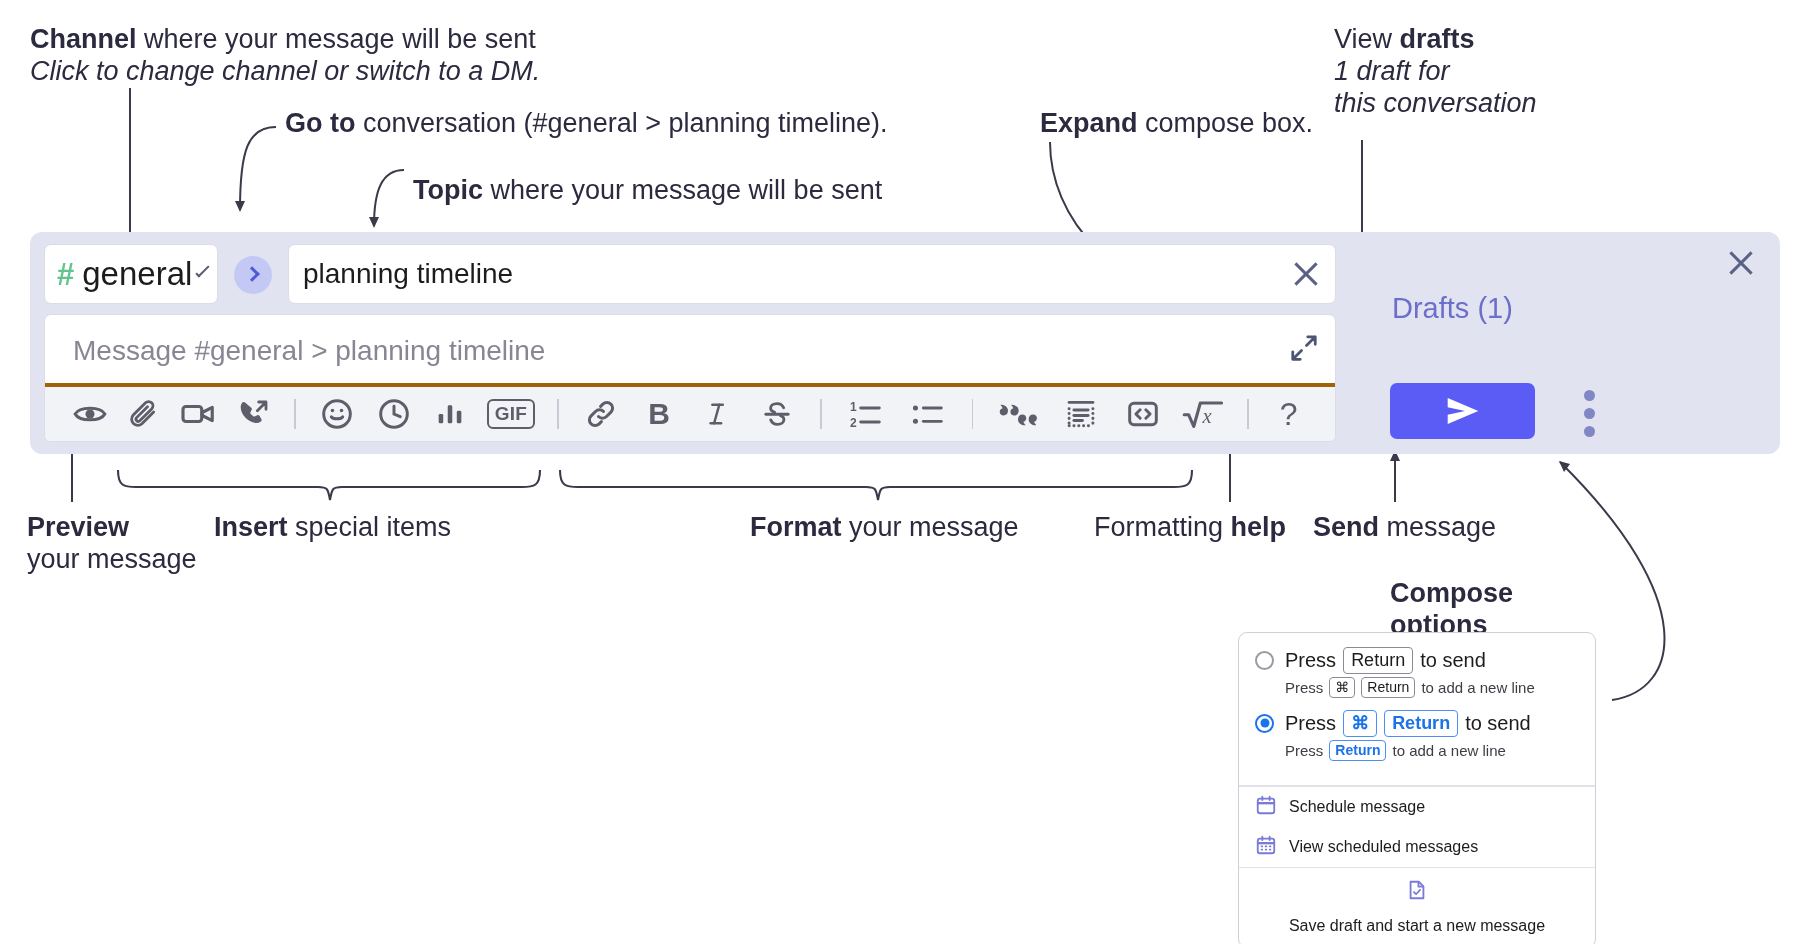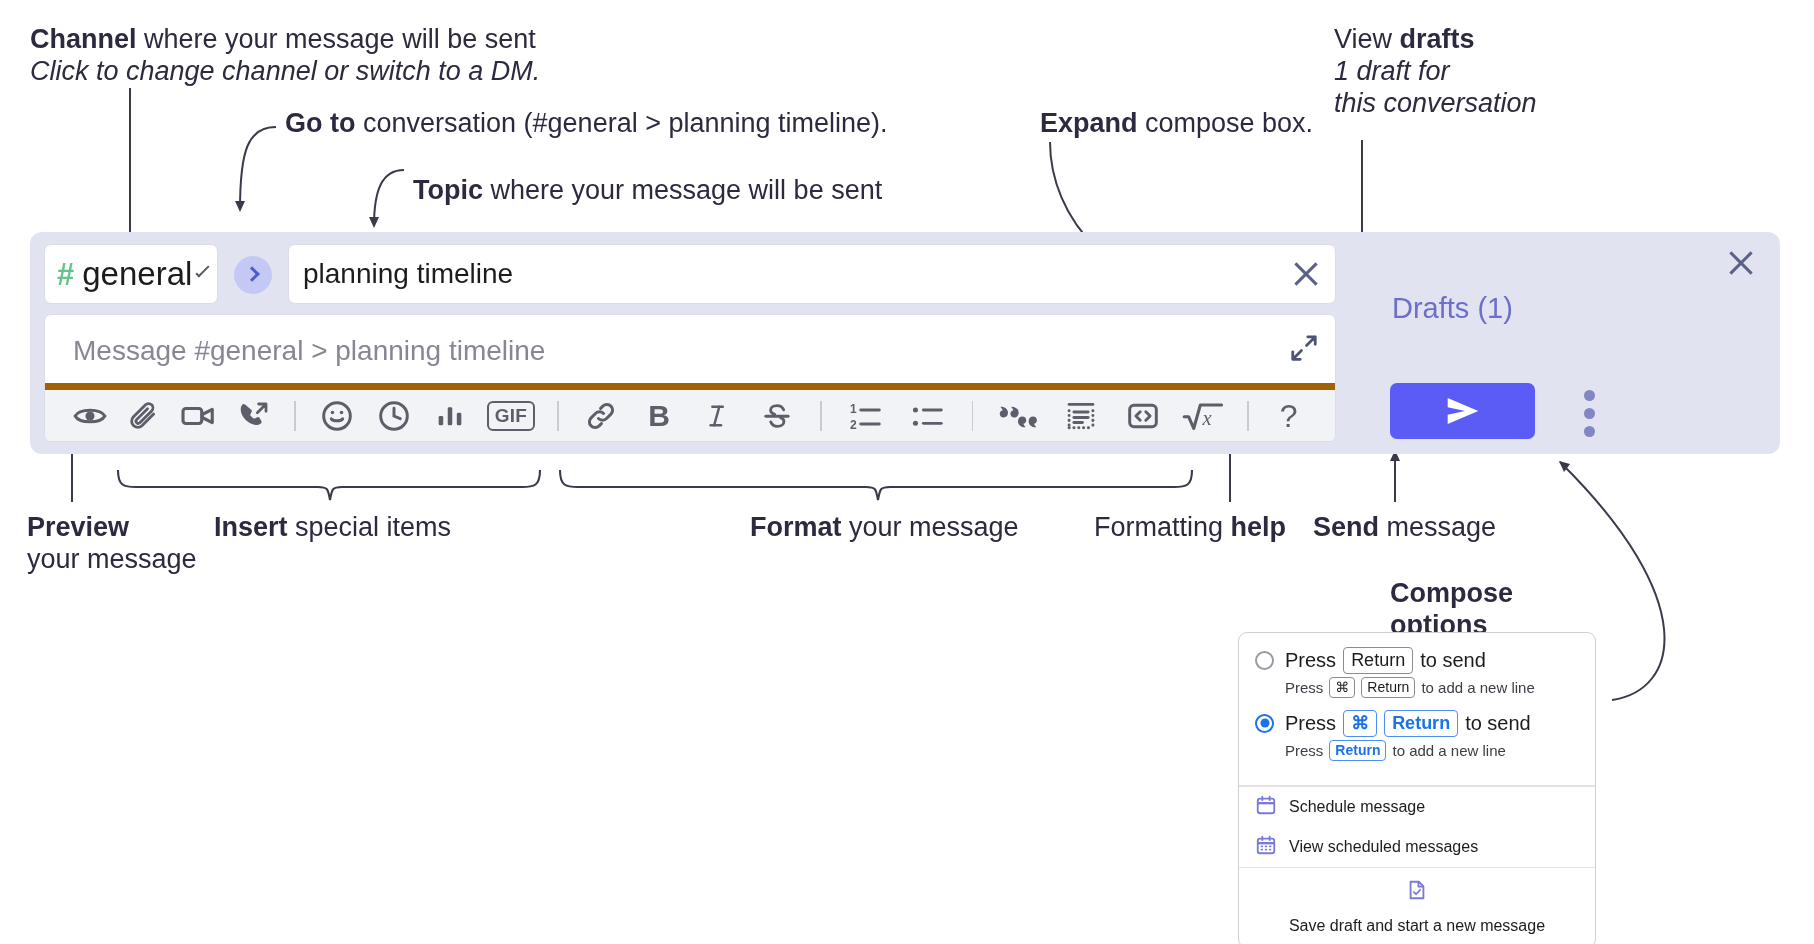--- a/index.html
+++ b/index.html
@@ -97,21 +97,21 @@
   }
   #placeholder {
     position: absolute; left: 28px; top: 20px;
     font-size: 28px; color: #868694;
   }
   #expand-icon { position: absolute; right: 16px; top: 18px; }
 
   #toolbar {
     position: absolute; left: 0; right: 0; bottom: 0;
     height: 58px; background: #f2f3f7;
-    border-top: 7px solid #a16207;
+    border-top: 4px solid #a16207;
     display: flex; align-items: center; padding: 0 20px;
   }
   .tb { display: flex; align-items: center; justify-content: center; height: 44px; }
   .sep { width: 2px; height: 30px; background: #c9cad4; margin: 0 13px; }
   .ic { stroke: #5e5e6b; fill: none; stroke-width: 2.1; }
   .ic-f { fill: #5e5e6b; stroke: none; }
   .gifbox {
     border: 2.2px solid #5e5e6b; border-radius: 6px;
     font-size: 19px; font-weight: 700; color: #5e5e6b;
     padding: 2px 6px; letter-spacing: .3px;

